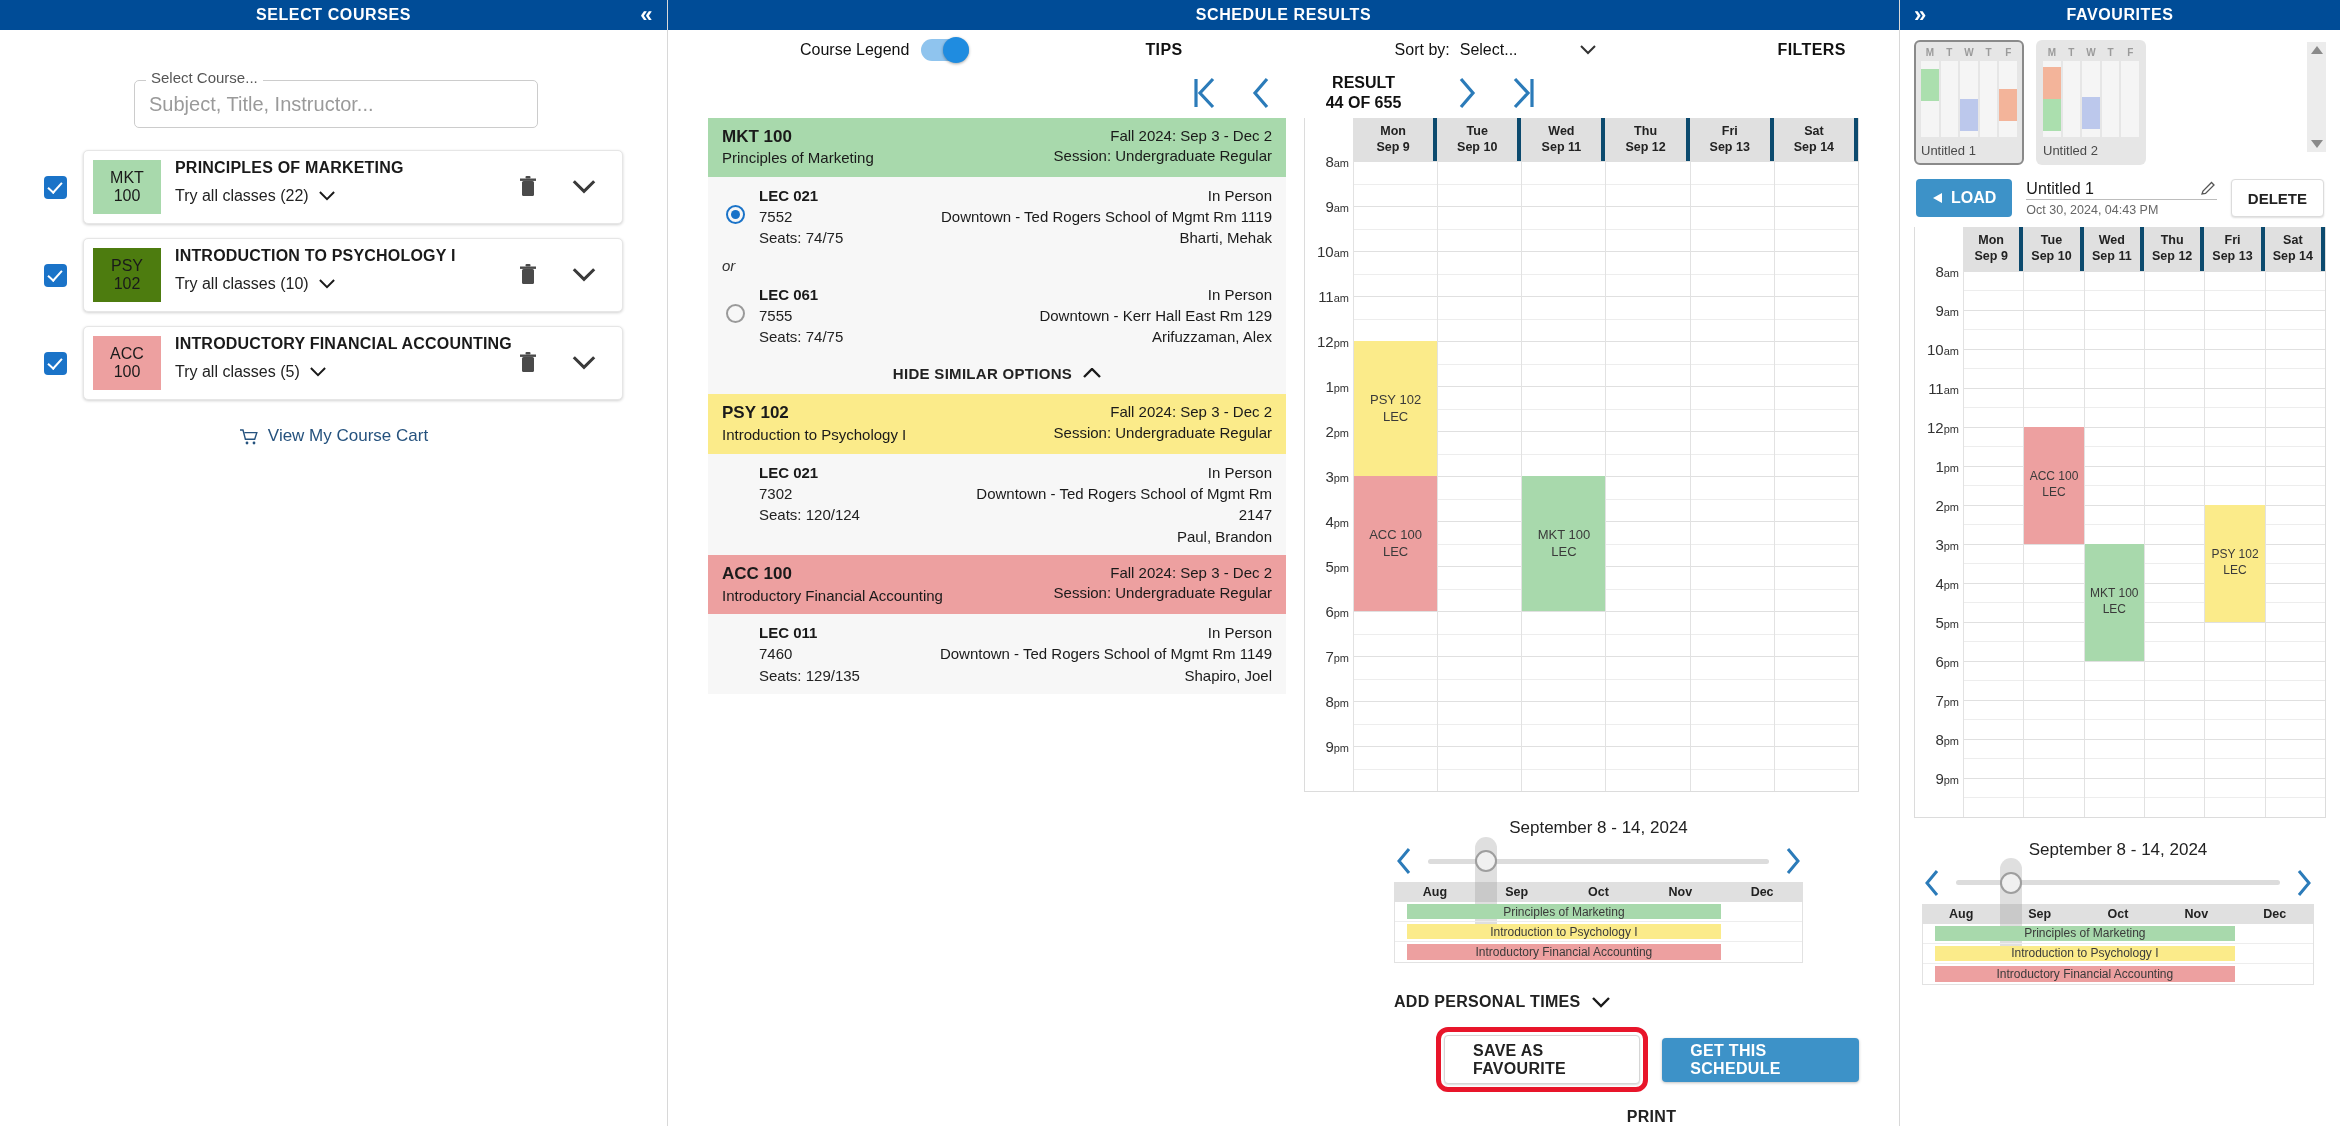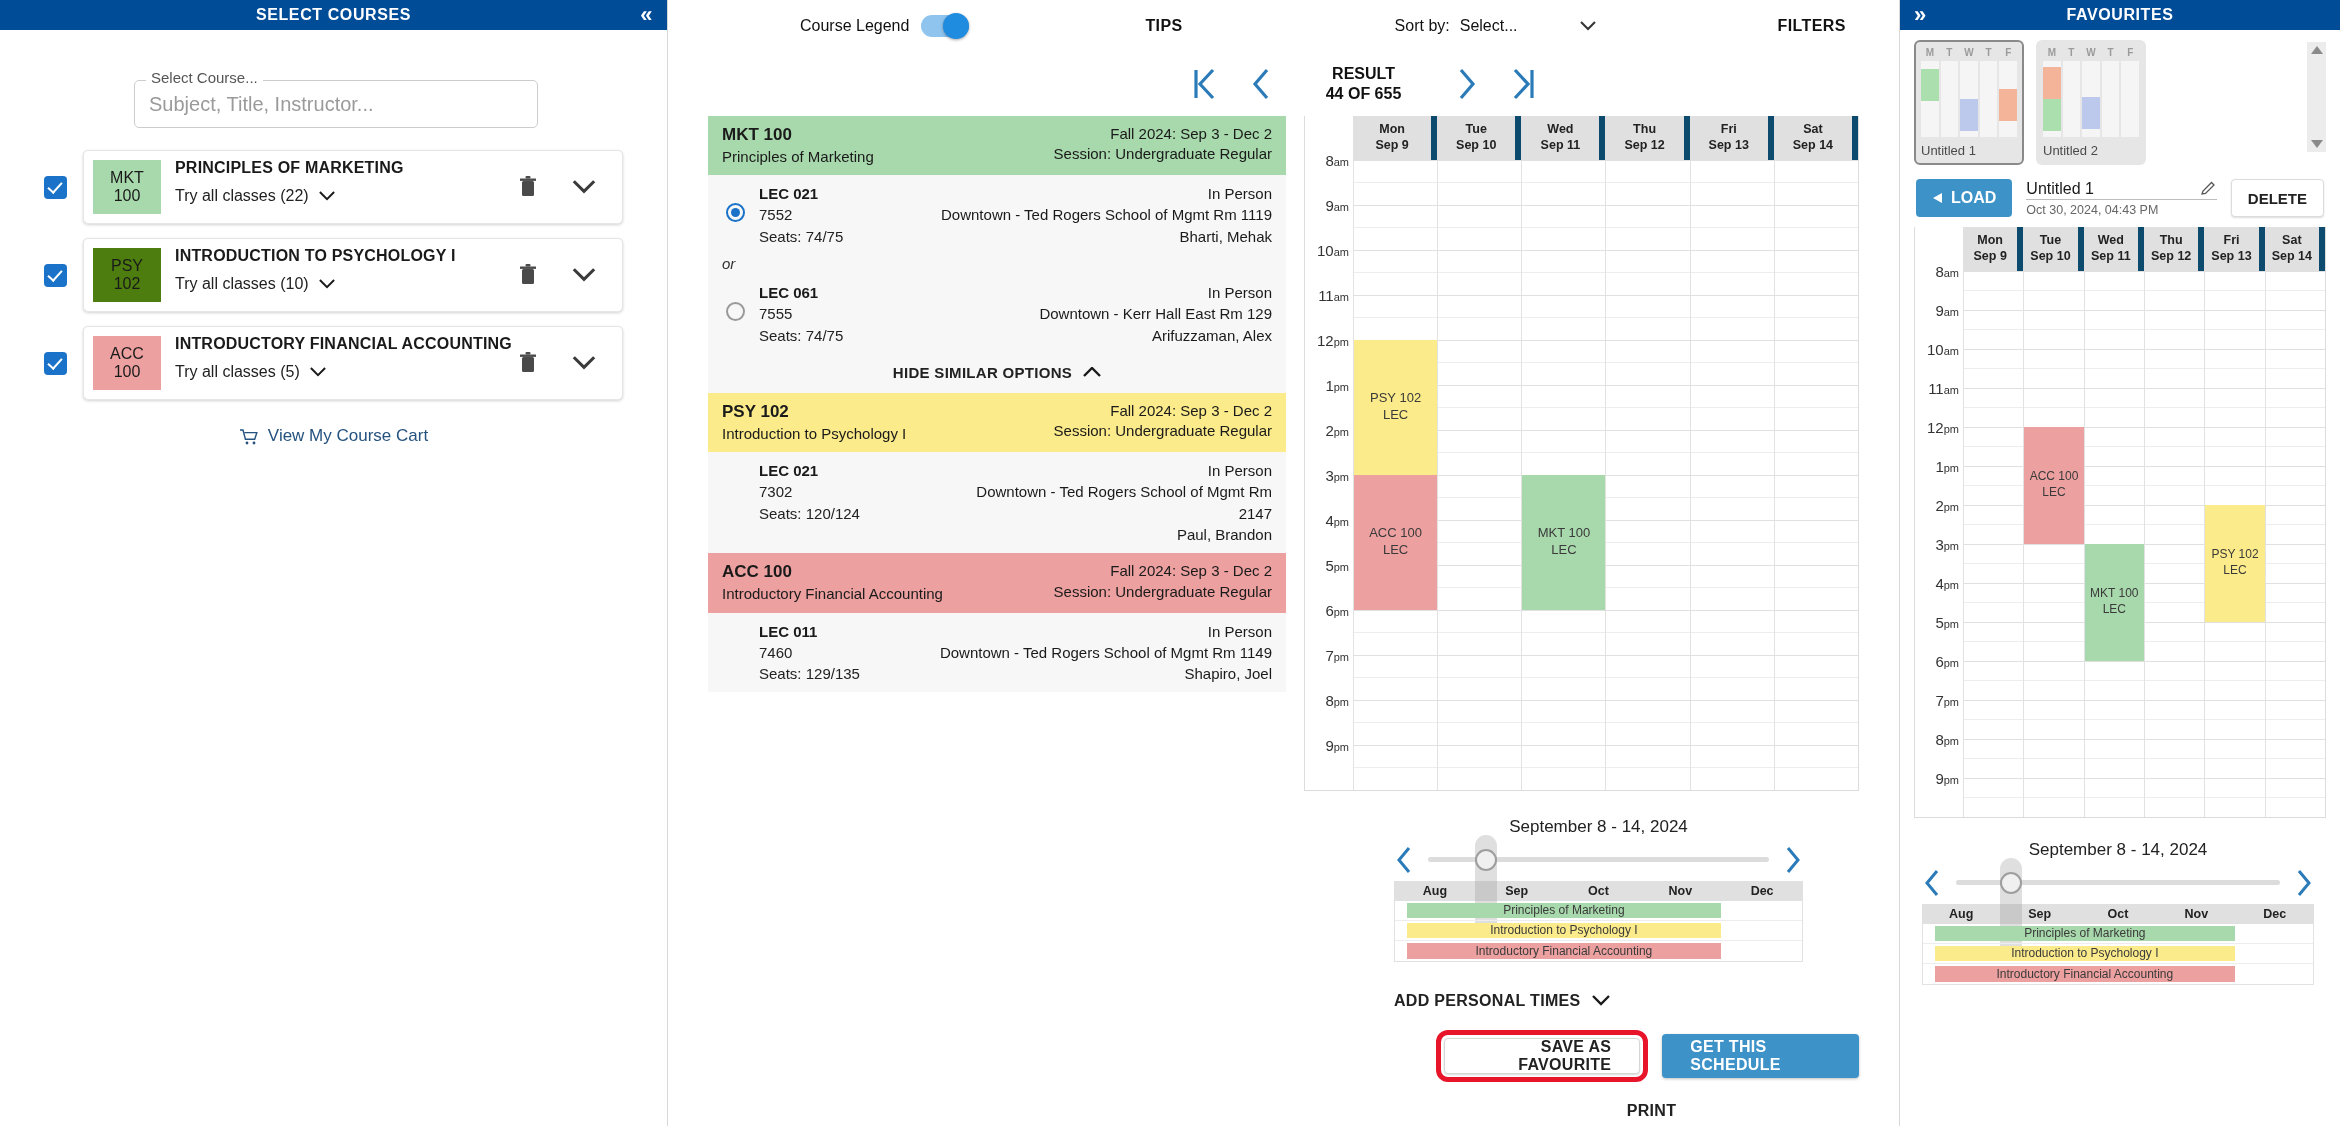--- a/index.html
+++ b/index.html
@@ -204,21 +204,21 @@
   }
 
   
   .cal-col { flex: 1; }
   .cal { border: 1px solid #dcdcdc; border-top: none; }
   .cal-grid { display: grid; grid-template-columns: 48px repeat(6, 1fr); }
   .cal-head {
     background: #e0e0e0; text-align: center;
     font-size: 12.5px; font-weight: bold; line-height: 1.3;
     padding: 5px 0 6px 0; color: #222;
-    border-right: 6px solid #0c4a6e;
+    border-right: 4px solid #0c4a6e;
   }
   .cal-head.corner { background: #fff; border-right: none; }
   .cal-body { display: grid; grid-template-columns: 48px repeat(6, 1fr); position: relative; }
   .time-col { position: relative; }
   .time-lbl {
     position: absolute; right: 4px;
     font-size: 13px; color: #333; white-space: nowrap;
     transform: translateY(-50%);
   }
   .time-lbl b { font-size: 15px; font-weight: normal; }
@@ -272,25 +272,24 @@
     margin: 30px 0 0 90px;
     font-size: 16px; font-weight: bold; letter-spacing: .3px;
     display: flex; align-items: center; gap: 12px; cursor: pointer;
   }
   .action-row {
     display: flex; justify-content: center; align-items: center;
     gap: 22px; margin-top: 24px; margin-left: 140px;
   }
   .btn-outline {
     background: #fff; border: 1px solid #d6d6d6; border-radius: 4px;
-    padding: 0 28px; height: 36px;
+    padding: 0 28px; height: 49px;
     font-size: 16px; font-weight: bold; letter-spacing: .3px;
     display: flex; align-items: center; cursor: pointer;
     box-shadow: 0 1px 2px rgba(0,0,0,.15);
-    text-align: right;
   }
   .btn-outline.highlight { outline: 5px solid #e8152a; outline-offset: 3px; }
   .btn-primary {
     background: #3d92c8; color: #fff; border: none; border-radius: 4px;
     padding: 0 28px; height: 44px;
     font-size: 16px; font-weight: bold; letter-spacing: .3px;
     display: flex; align-items: center; cursor: pointer;
     box-shadow: 0 1px 3px rgba(0,0,0,.25);
   }
   .print-row {
@@ -466,20 +465,23 @@
           <path d="M1 2 h3 l2.4 9.2 h9.3 l2.1 -6.6 h-12.2" fill="none" stroke="#25527e" stroke-width="1.4"></path>
           <circle cx="8" cy="15" r="1.4" fill="#25527e"></circle>
             <circle cx="15" cy="15" r="1.4" fill="#25527e"></circle>
         </svg>
         <span>View My Course Cart</span>
       </div>
     </div>
   </div>
 
   <div class="mid-panel">
+    <div class="panel-header">
+      <span>SCHEDULE RESULTS</span>
+    </div>
 
     <div class="mid-toolbar">
       <div class="legend-group">
         <span>Course Legend</span>
         <div class="toggle"></div>
       </div>
       <div class="tips-btn">TIPS</div>
       <div class="sort-group">
         <span>Sort by:</span>
         <div class="sort-select">

